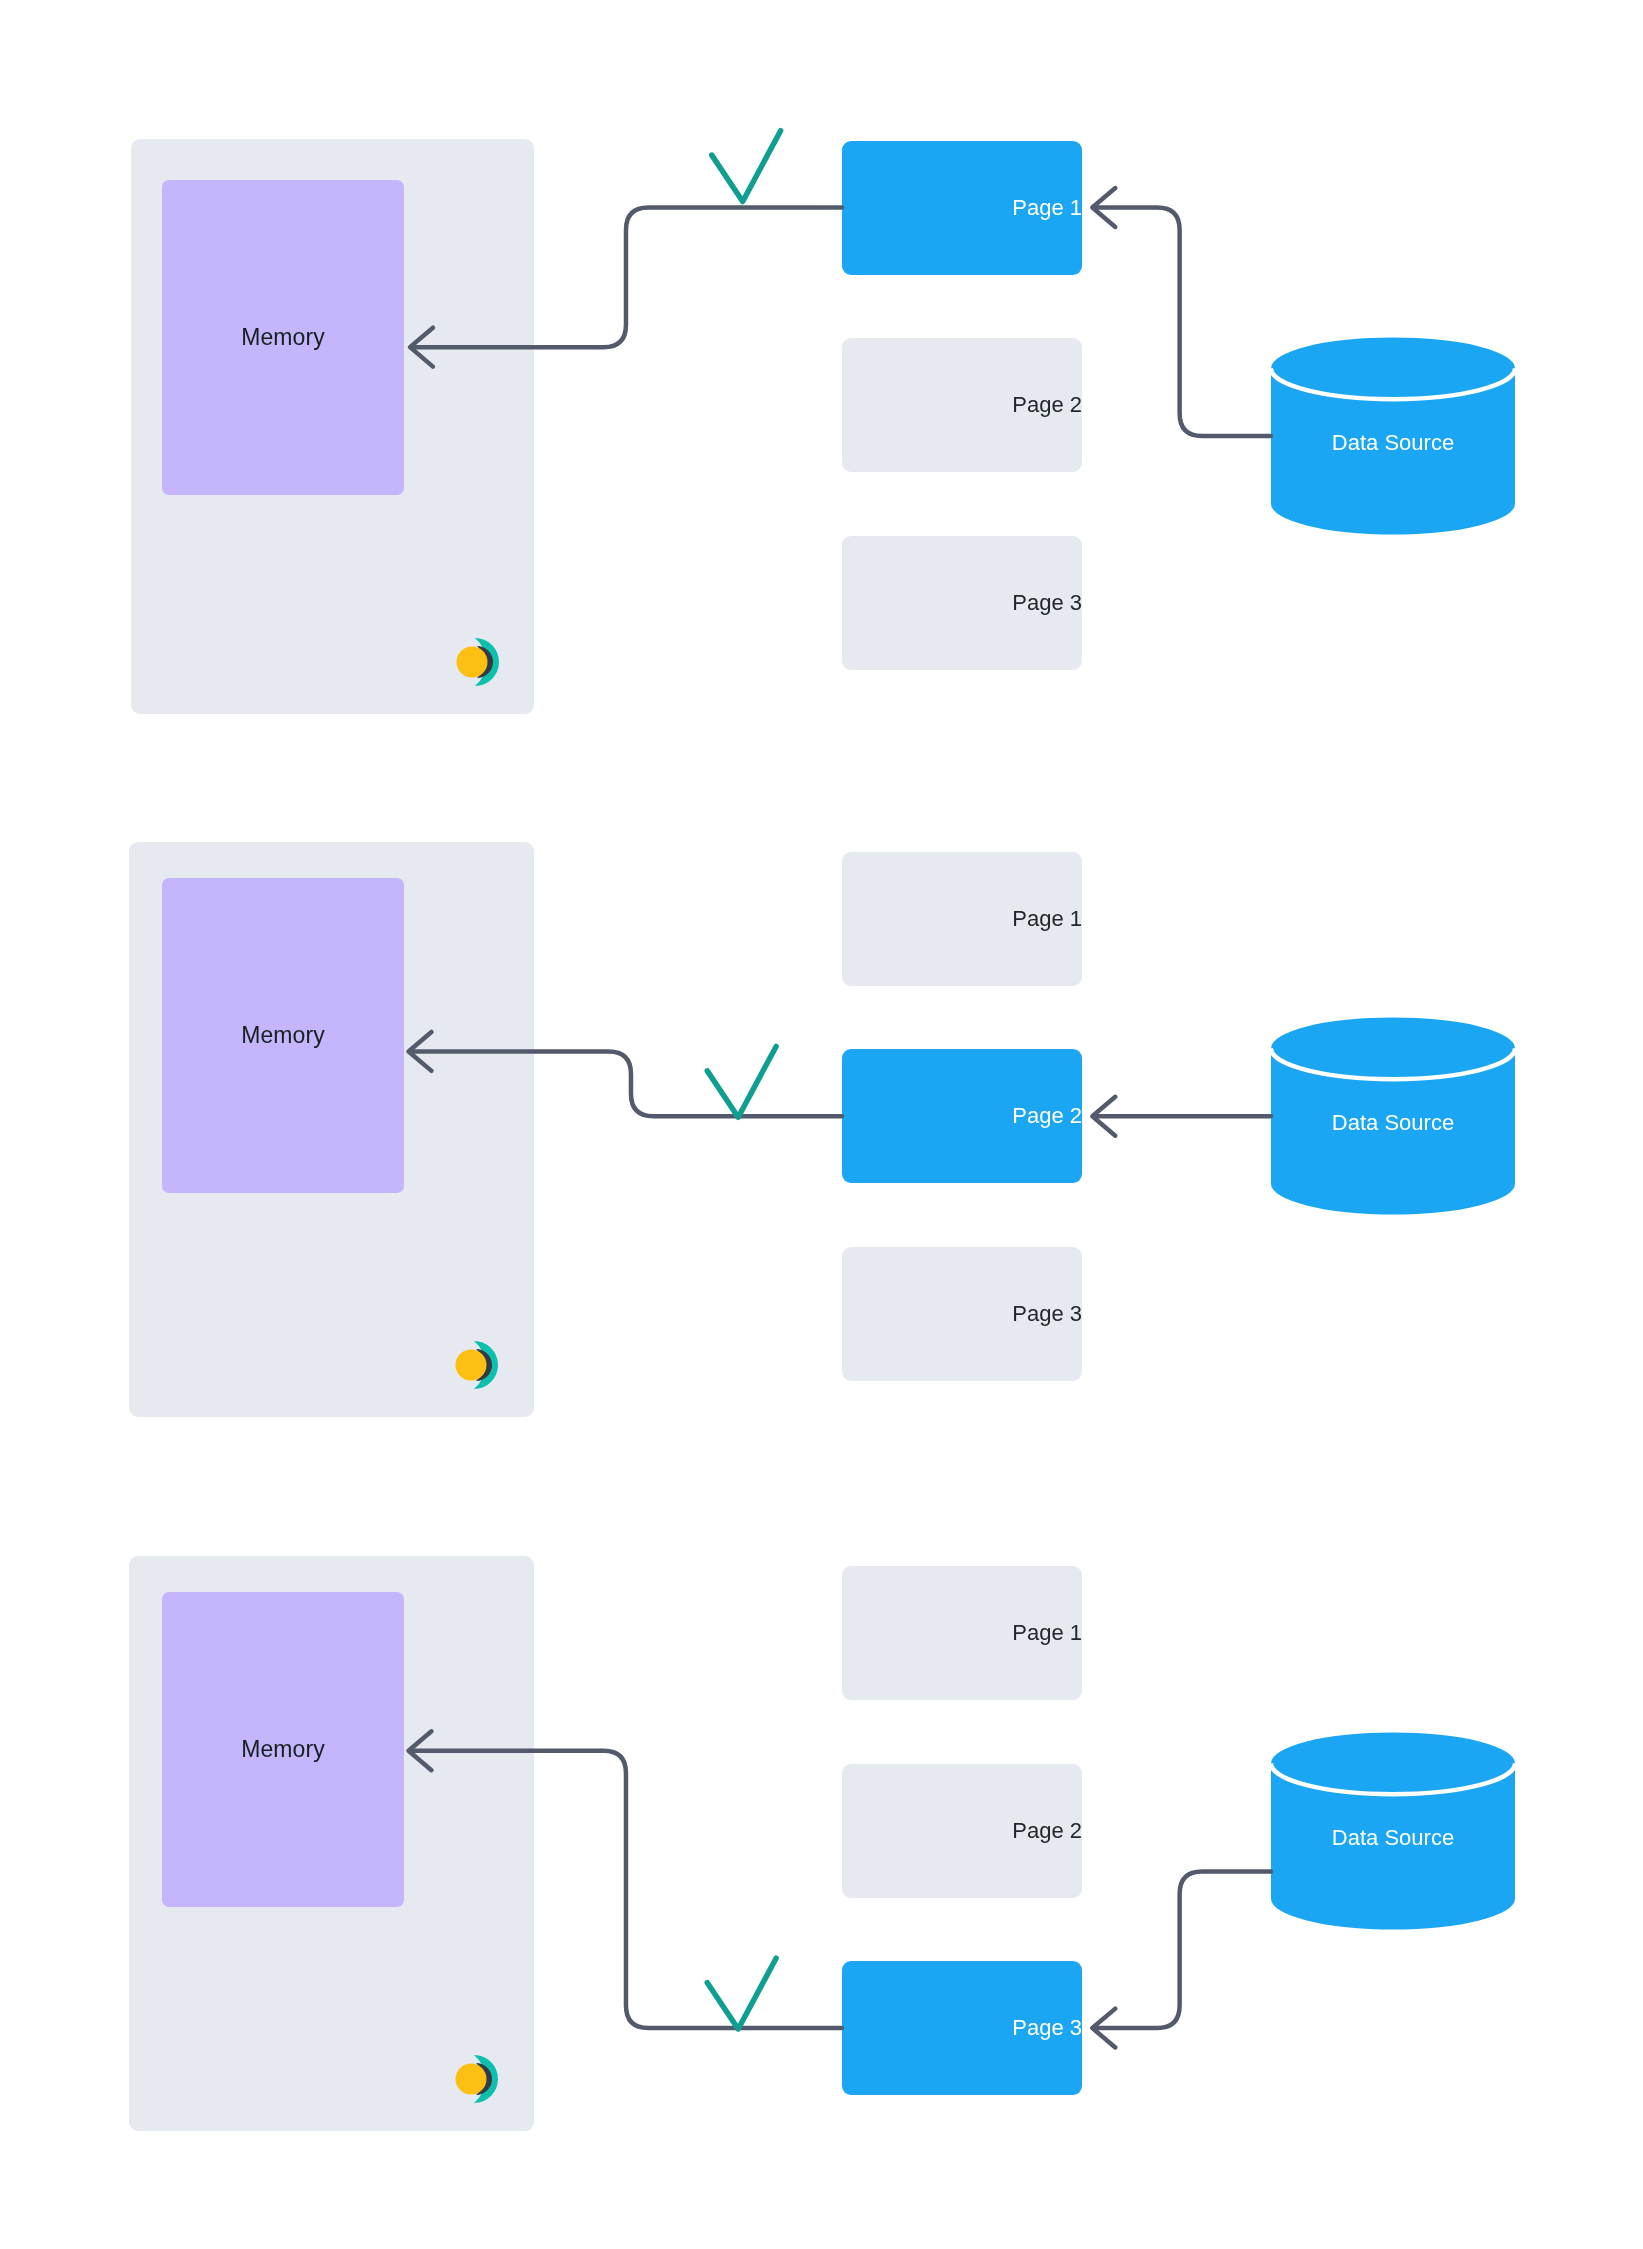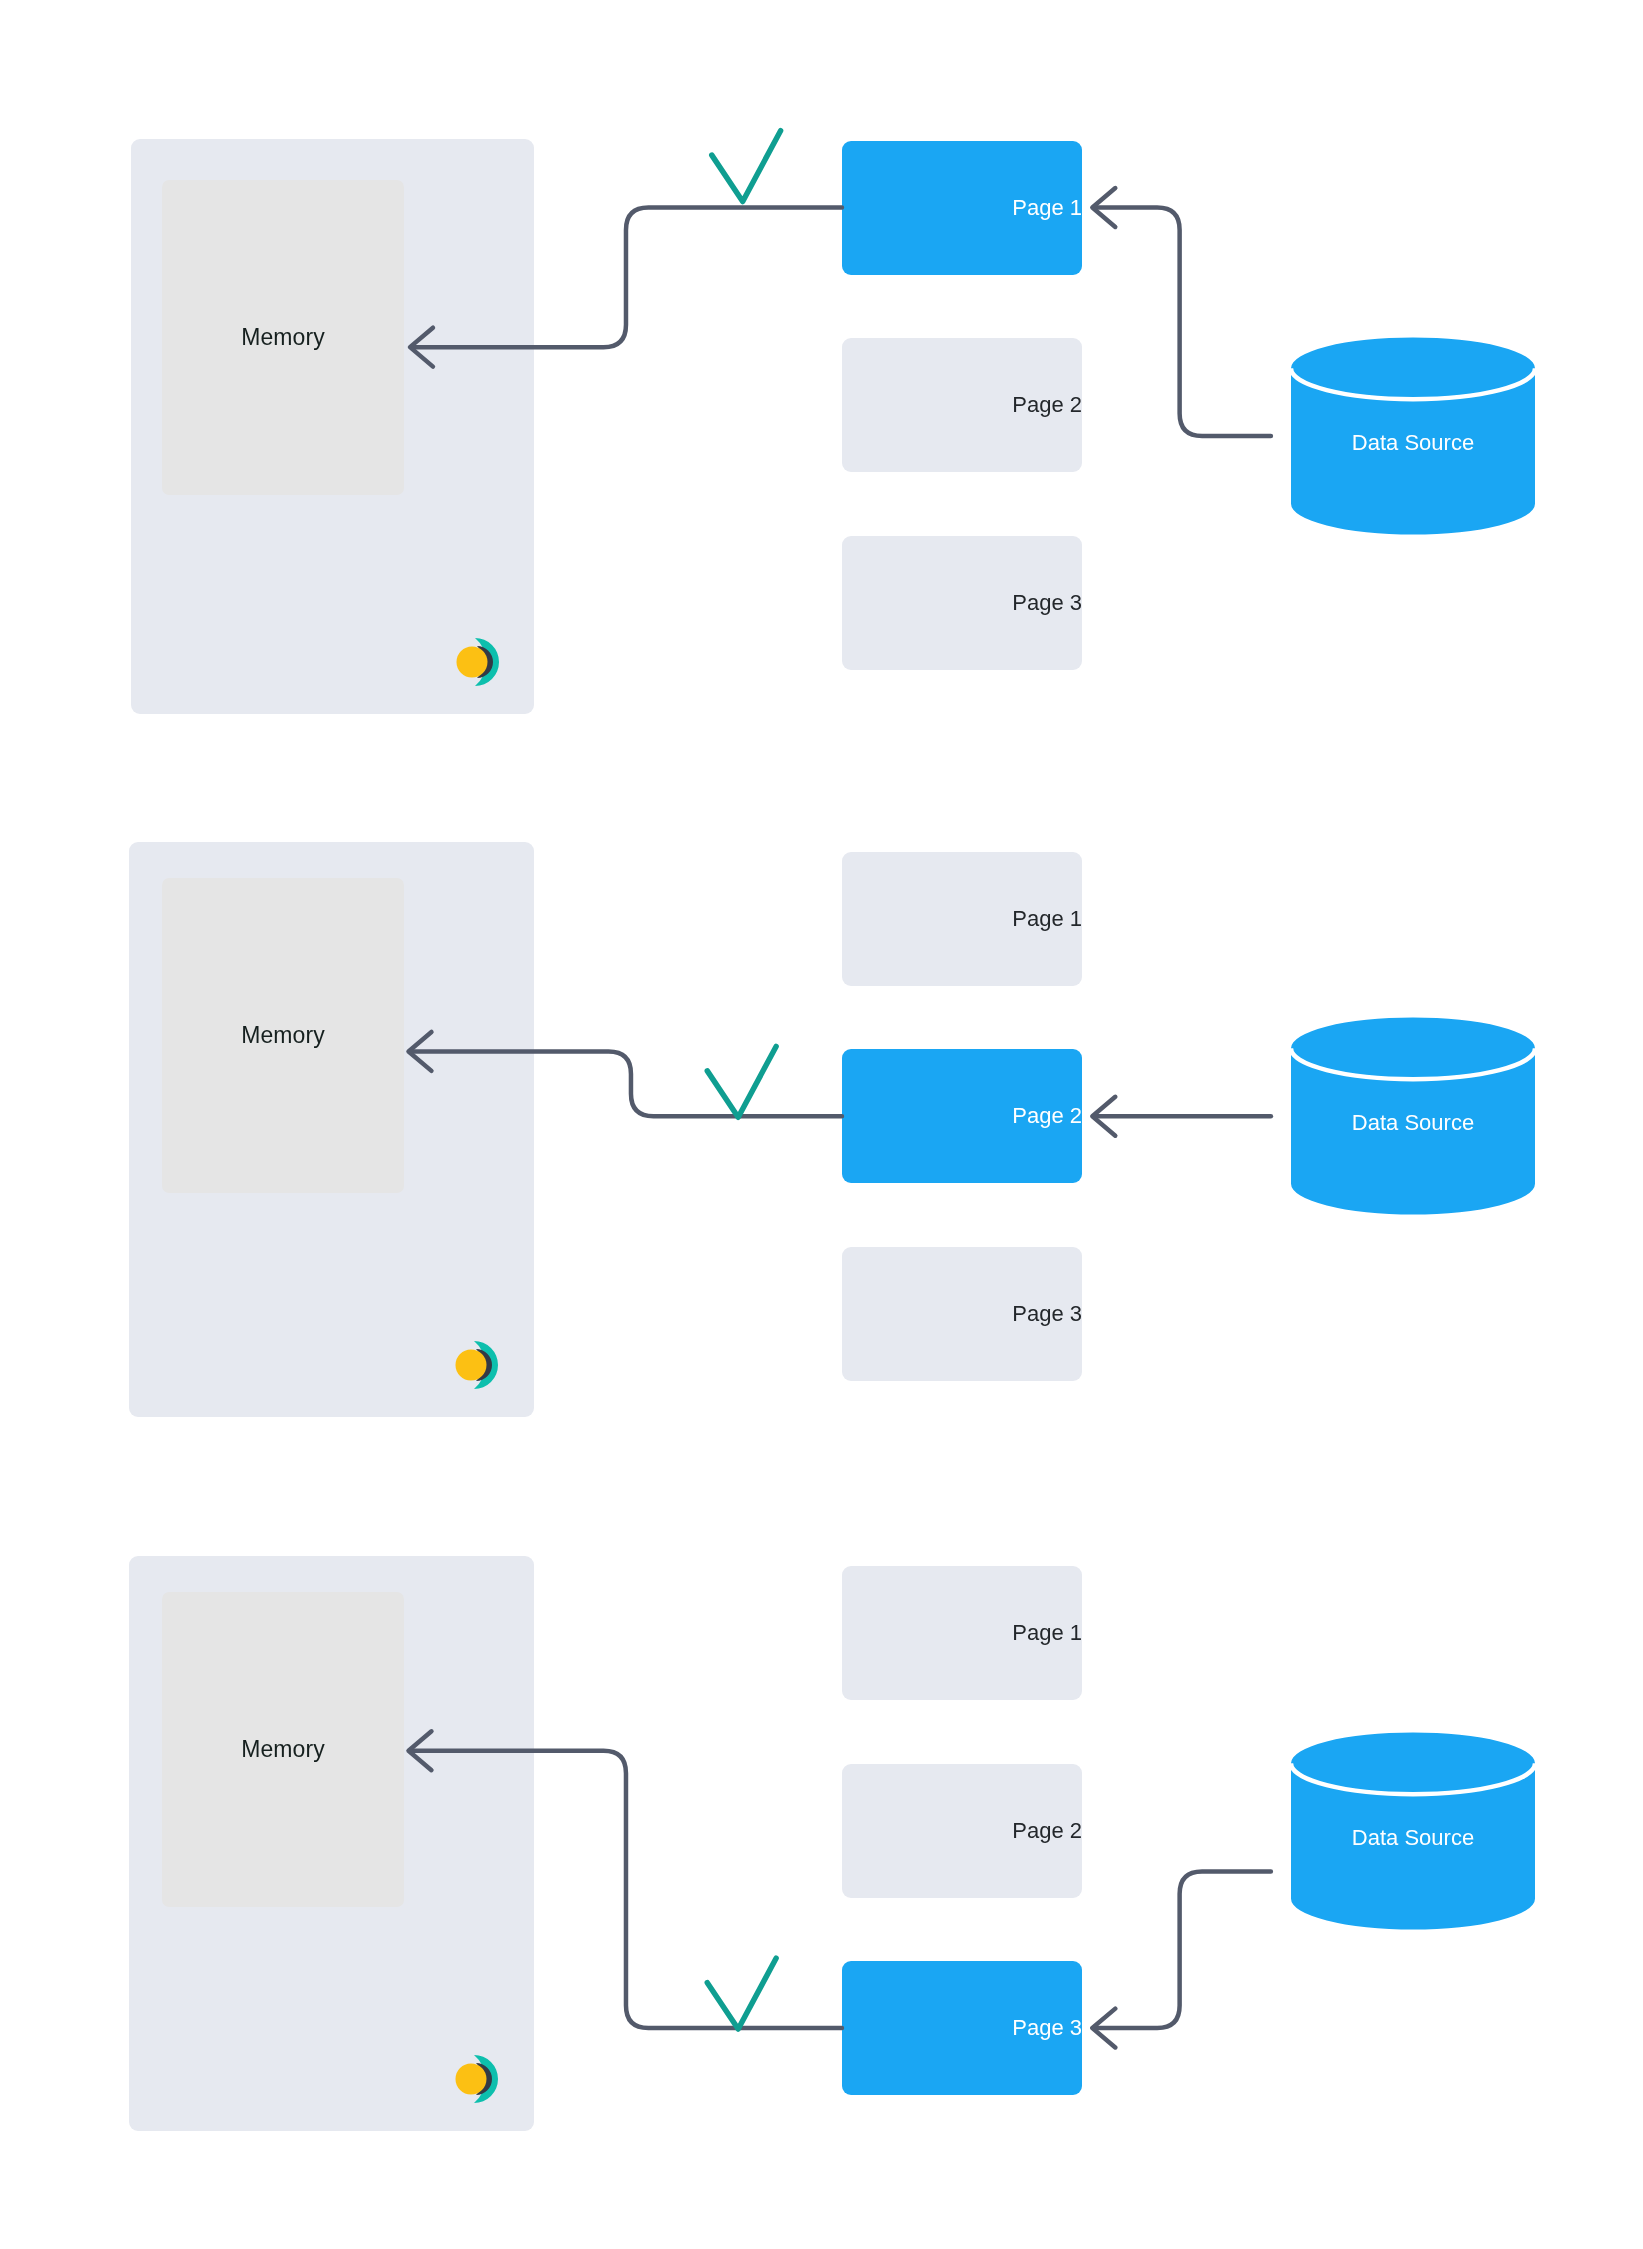--- a/index.html
+++ b/index.html
@@ -22,21 +22,21 @@
   }
 
   
   .memory-panel {
     position: absolute;
     background: #e6e9f0;
     border-radius: 9px;
   }
   .memory-block {
     position: absolute;
-    background: #e5e5e5;
+    background: #c4b5fd;
     border-radius: 7px;
     display: flex;
     align-items: center;
     justify-content: center;
   }
   .memory-label {
     font-size: 23px;
     color: #16201f;
     letter-spacing: 0.1px;
     line-height: 1;
@@ -64,21 +64,20 @@
     color: #23272b;
   }
   .page-card.active {
     background: #1aa6f3;
     color: #ffffff;
   }
 
   
   .datasource {
     position: absolute;
-    margin-left: 20px;
   }
   .datasource .ds-label {
     position: absolute;
     left: 0;
     right: 0;
     text-align: center;
     font-size: 22px;
     color: #ffffff;
     line-height: 1;
   }

